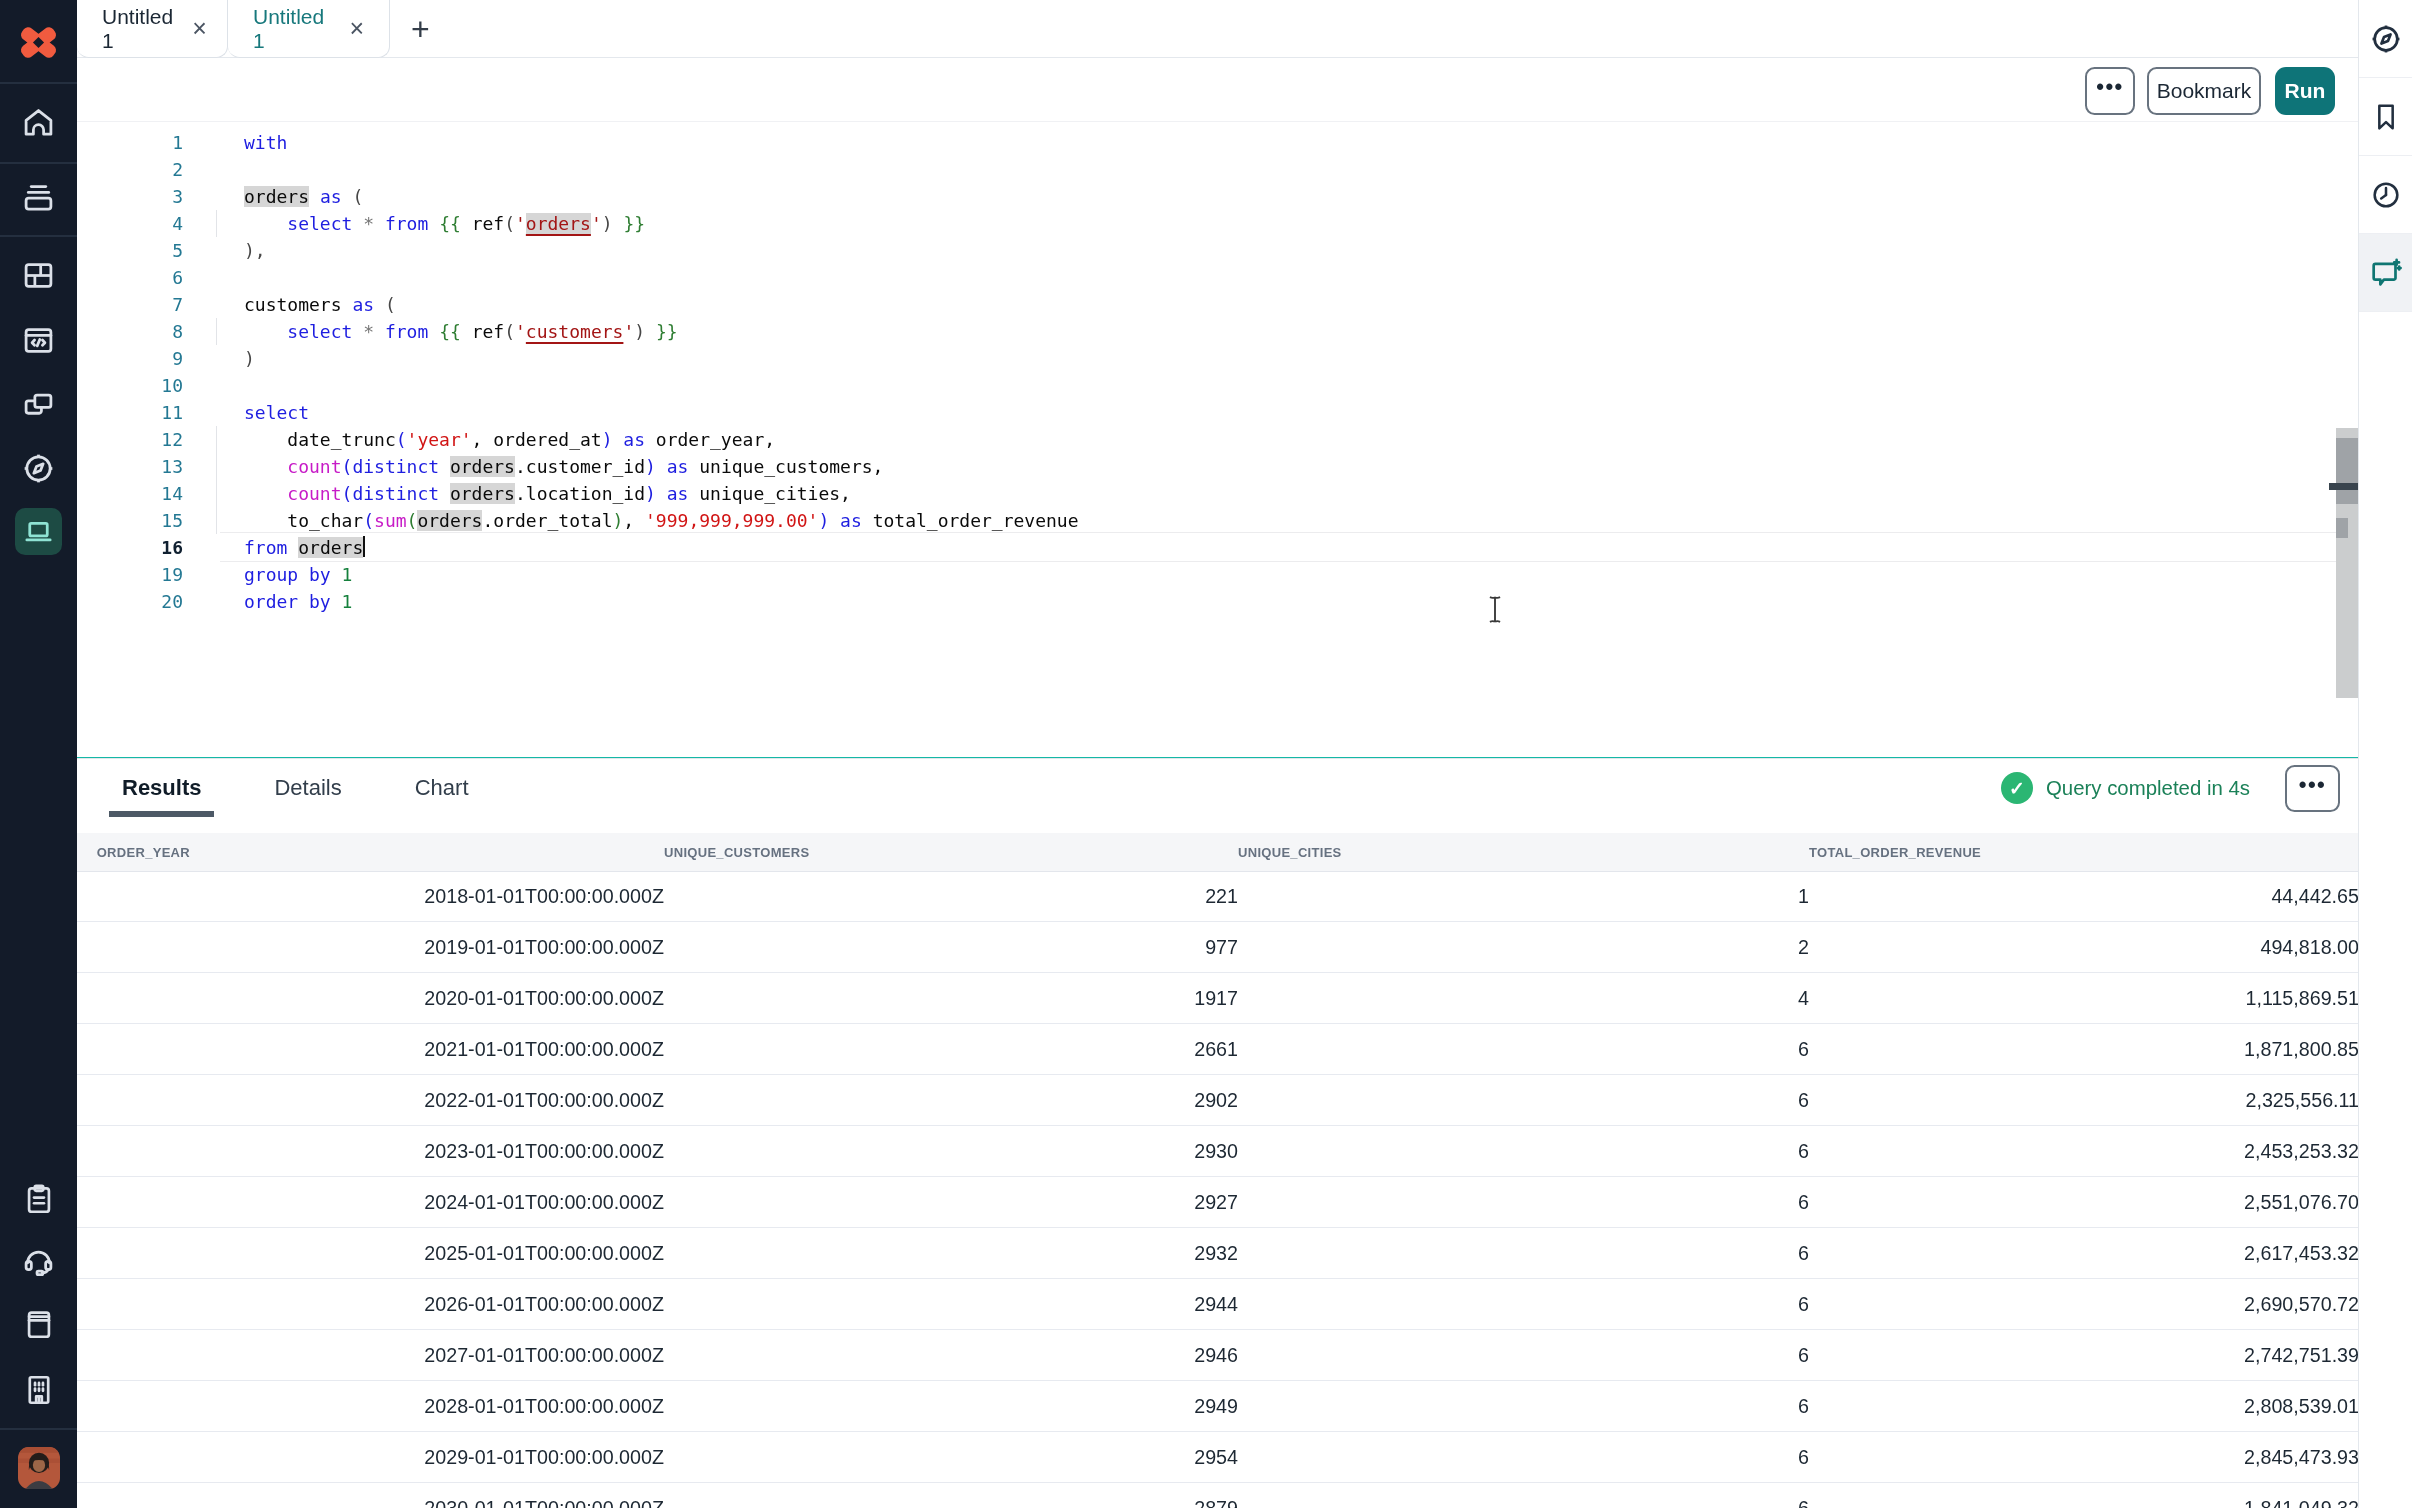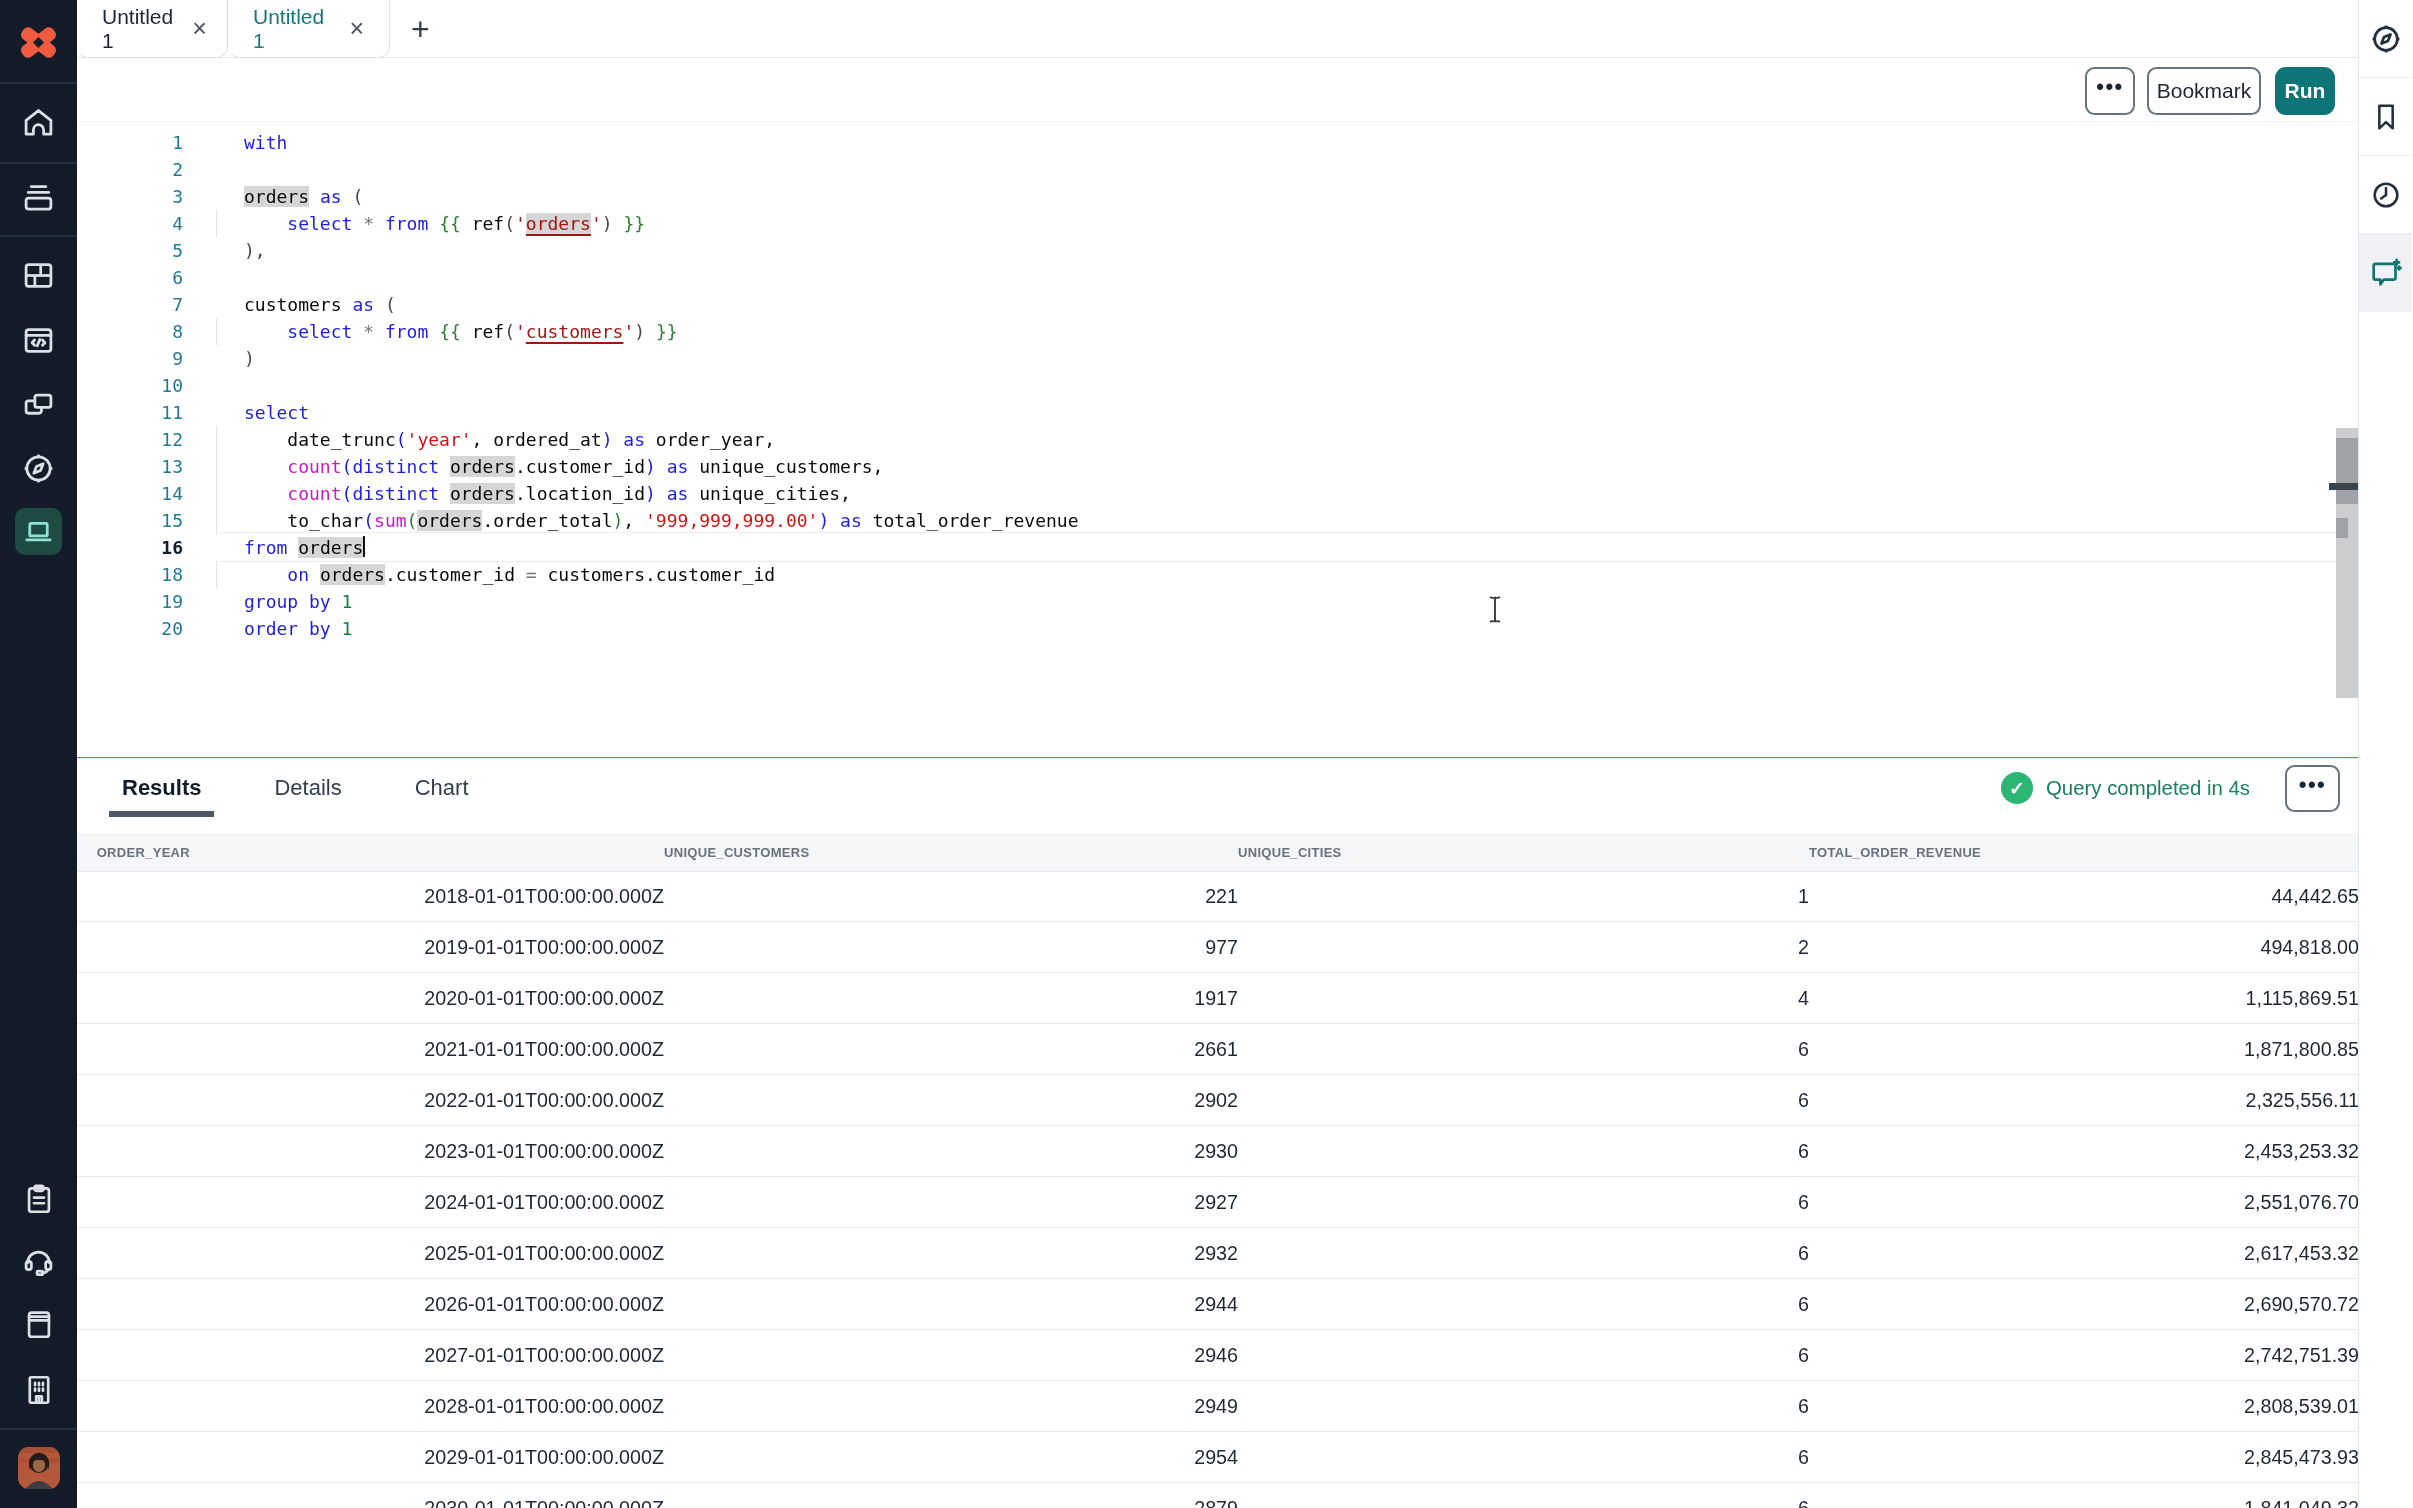--- a/index.html
+++ b/index.html
@@ -13,21 +13,21 @@
   .sb-sep { position:absolute; left:0; width:77px; height:1.5px; background:#242f3f; }
   .sb-item { position:absolute; left:0; width:77px; height:64px; display:flex; align-items:center; justify-content:center; }
   .sb-item svg { display:block; }
   .sb-active-bg { position:absolute; left:15.3px; top:508px; width:47px; height:47px; background:#1d4b44; border-radius:10.2px; }
   .avatar { position:absolute; left:17.5px; top:1447px; width:42px; height:42px; border-radius:11px; overflow:hidden; }
   
   .sb-right { position:absolute; right:0; top:0; width:55px; height:1508px; background:#fff; border-left:1.5px solid #e3e7ec; z-index:5; }
   .sbr-item { position:absolute; left:0; width:53px; height:78px; display:flex; align-items:center; justify-content:center; border-bottom:1.5px solid #edeff3; }
   .sbr-item.active { background:#f0f2f5; }
   
-  .main { position:absolute; left:77px; top:0; width:2282px; height:1508px; background:#d946ef; }
+  .main { position:absolute; left:77px; top:0; width:2282px; height:1508px; background:#14b8a6; }
   
   .tabbar { position:absolute; left:0; top:0; width:2282px; height:58px; border-bottom:1.5px solid #e4e8ed; background:#fff; }
   .tab { position:absolute; top:0; height:58px; display:flex; align-items:center; gap:19px; padding:0 25px;
          border-right:1.5px solid #dde2e8; border-bottom:1.5px solid #dde2e8; border-radius:0 0 11.7px 11.7px; background:#fff; }
   .tab-label { font-size:21px; color:#1b2734; }
   .tab.alt .tab-label { color:#17787c; }
   .tab-close { font-size:25px; color:#4b5563; line-height:1; cursor:default; }
   .tab-plus { position:absolute; top:0; height:58px; display:flex; align-items:center; font-size:32px; color:#333d49; font-weight:300; }
   
   .toolbar { position:absolute; left:0; top:58px; width:2282px; height:64px; background:#fff; border-bottom:0.7px solid #f0f1f4; }
@@ -278,24 +278,20 @@
           <span class="t"><span>    </span><span class="tk-fn">count</span><span class="tk-pb">(</span><span class="tk-kw">distinct</span><span> </span><span class="tk-hl">orders</span><span>.location_id</span><span class="tk-pb">)</span><span> </span><span class="tk-kw">as</span><span> unique_cities,</span></span>
         </div>
         <div class="cl ind">
           <span class="g">15</span>
           <span class="t"><span>    to_char</span><span class="tk-pb">(</span><span class="tk-fn">sum</span><span class="tk-pg">(</span><span class="tk-hl">orders</span><span>.order_total</span><span class="tk-pg">)</span><span>, </span><span class="tk-str">'999,999,999.00'</span><span class="tk-pb">)</span><span> </span><span class="tk-kw">as</span><span> total_order_revenue</span></span>
         </div>
         <div class="cl active">
           <span class="g">16</span>
           <span class="t"><span class="tk-kw">from</span><span> </span><span class="tk-hl">orders</span><span class="caret"></span></span>
         </div>
-        <div class="cl ind">
-          <span class="g">18</span>
-          <span class="t"><span>    </span><span class="tk-kw">on</span><span> </span><span class="tk-hl">orders</span><span>.customer_id </span><span class="tk-op">=</span><span> customers.customer_id</span></span>
-        </div>
         <div class="cl">
           <span class="g">19</span>
           <span class="t"><span class="tk-kw">group by</span><span> </span><span class="tk-num">1</span></span>
         </div>
         <div class="cl">
           <span class="g">20</span>
           <span class="t"><span class="tk-kw">order by</span><span> </span><span class="tk-num">1</span></span>
         </div>
       </div>
     <div class="ed-track"></div>

